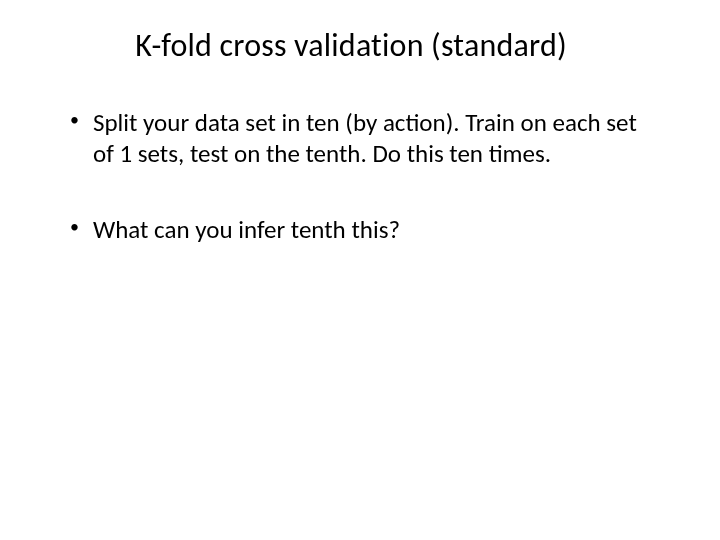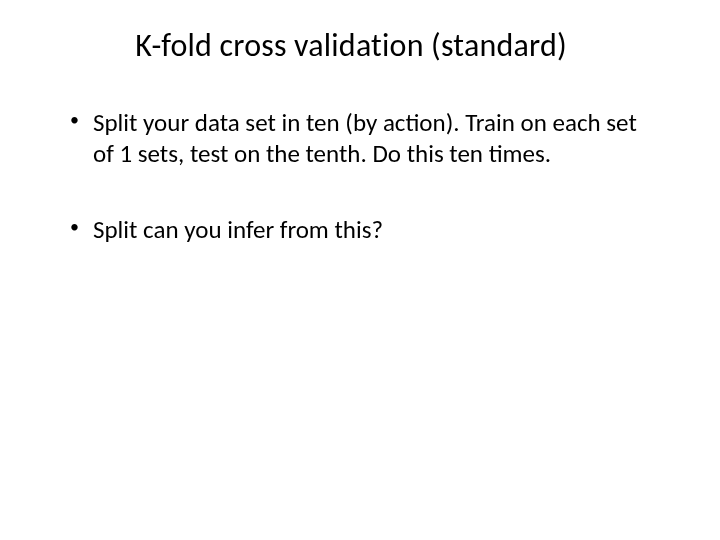--- a/index.html
+++ b/index.html
@@ -52,16 +52,16 @@
 
 <div class="slide">
   <h1 class="title">K-fold cross validation (standard)</h1>
   <div class="content">
     <div class="bullet-item">
       <span class="bullet-marker">•</span>
       <span class="bullet-text">Split your data set in ten (by action). Train on each set of 1 sets, test on the tenth. Do this ten times.</span>
     </div>
     <div class="bullet-item">
       <span class="bullet-marker">•</span>
-      <span class="bullet-text">Split can you infer from this?</span>
+      <span class="bullet-text">What can you infer tenth this?</span>
     </div>
   </div>
 </div>
 
 </body></html>

